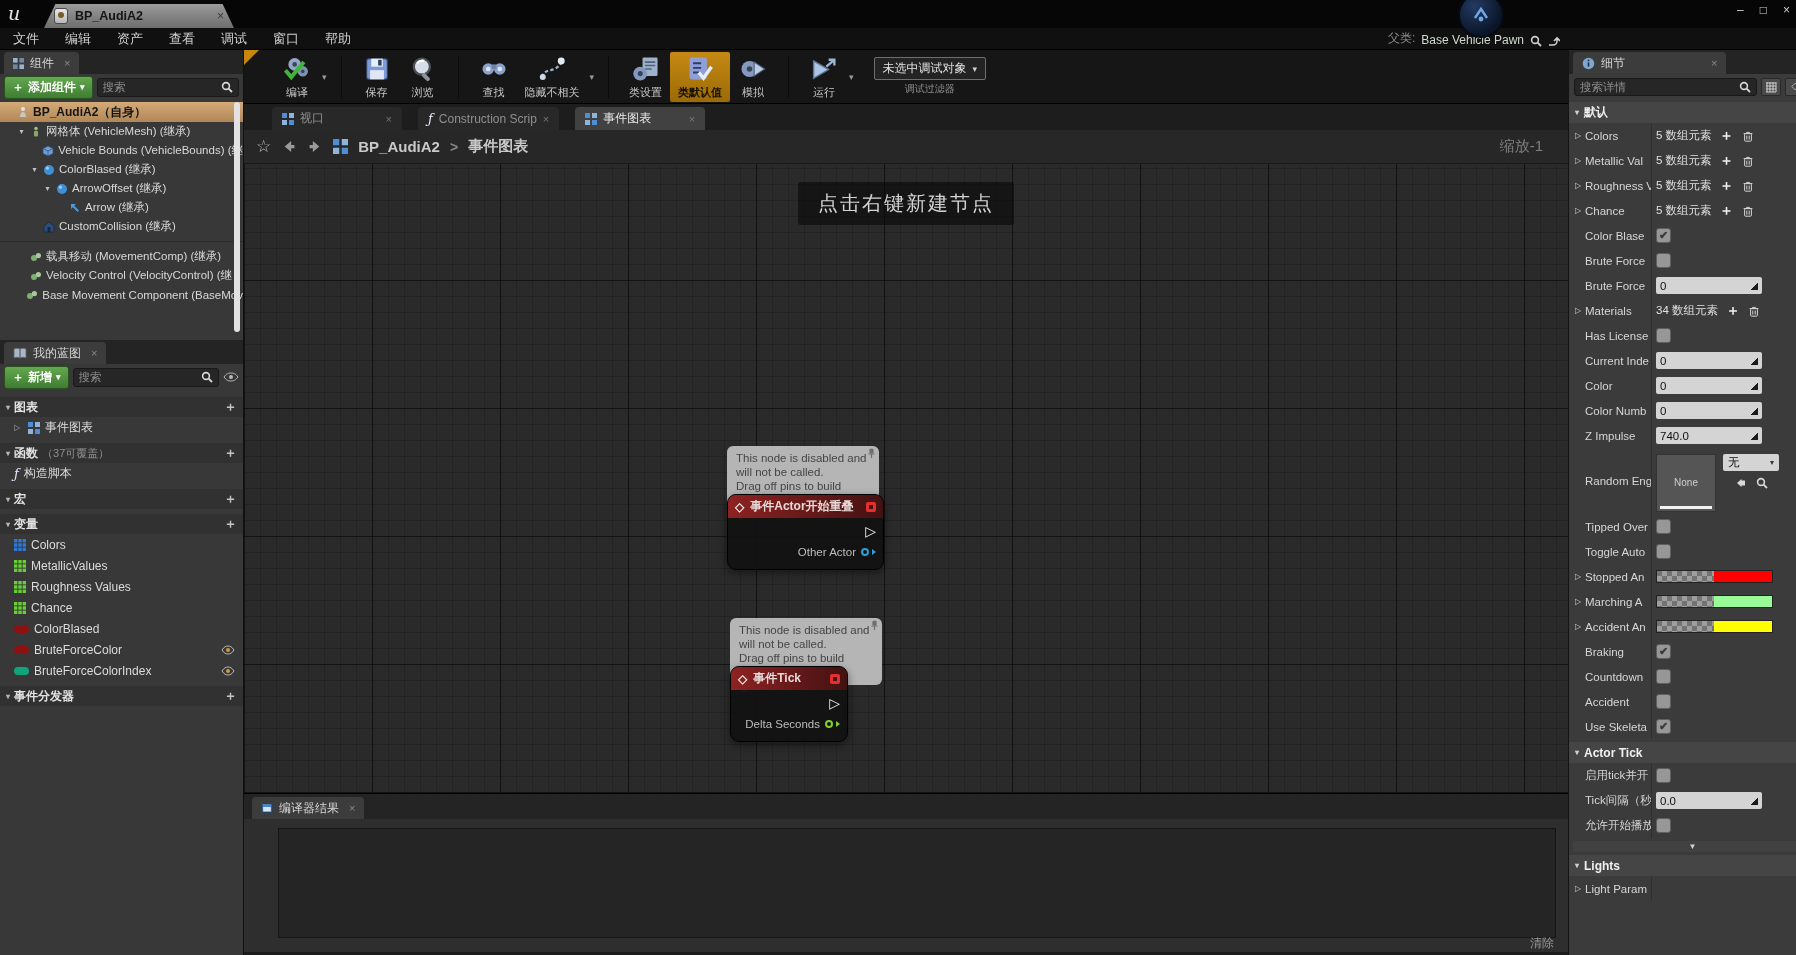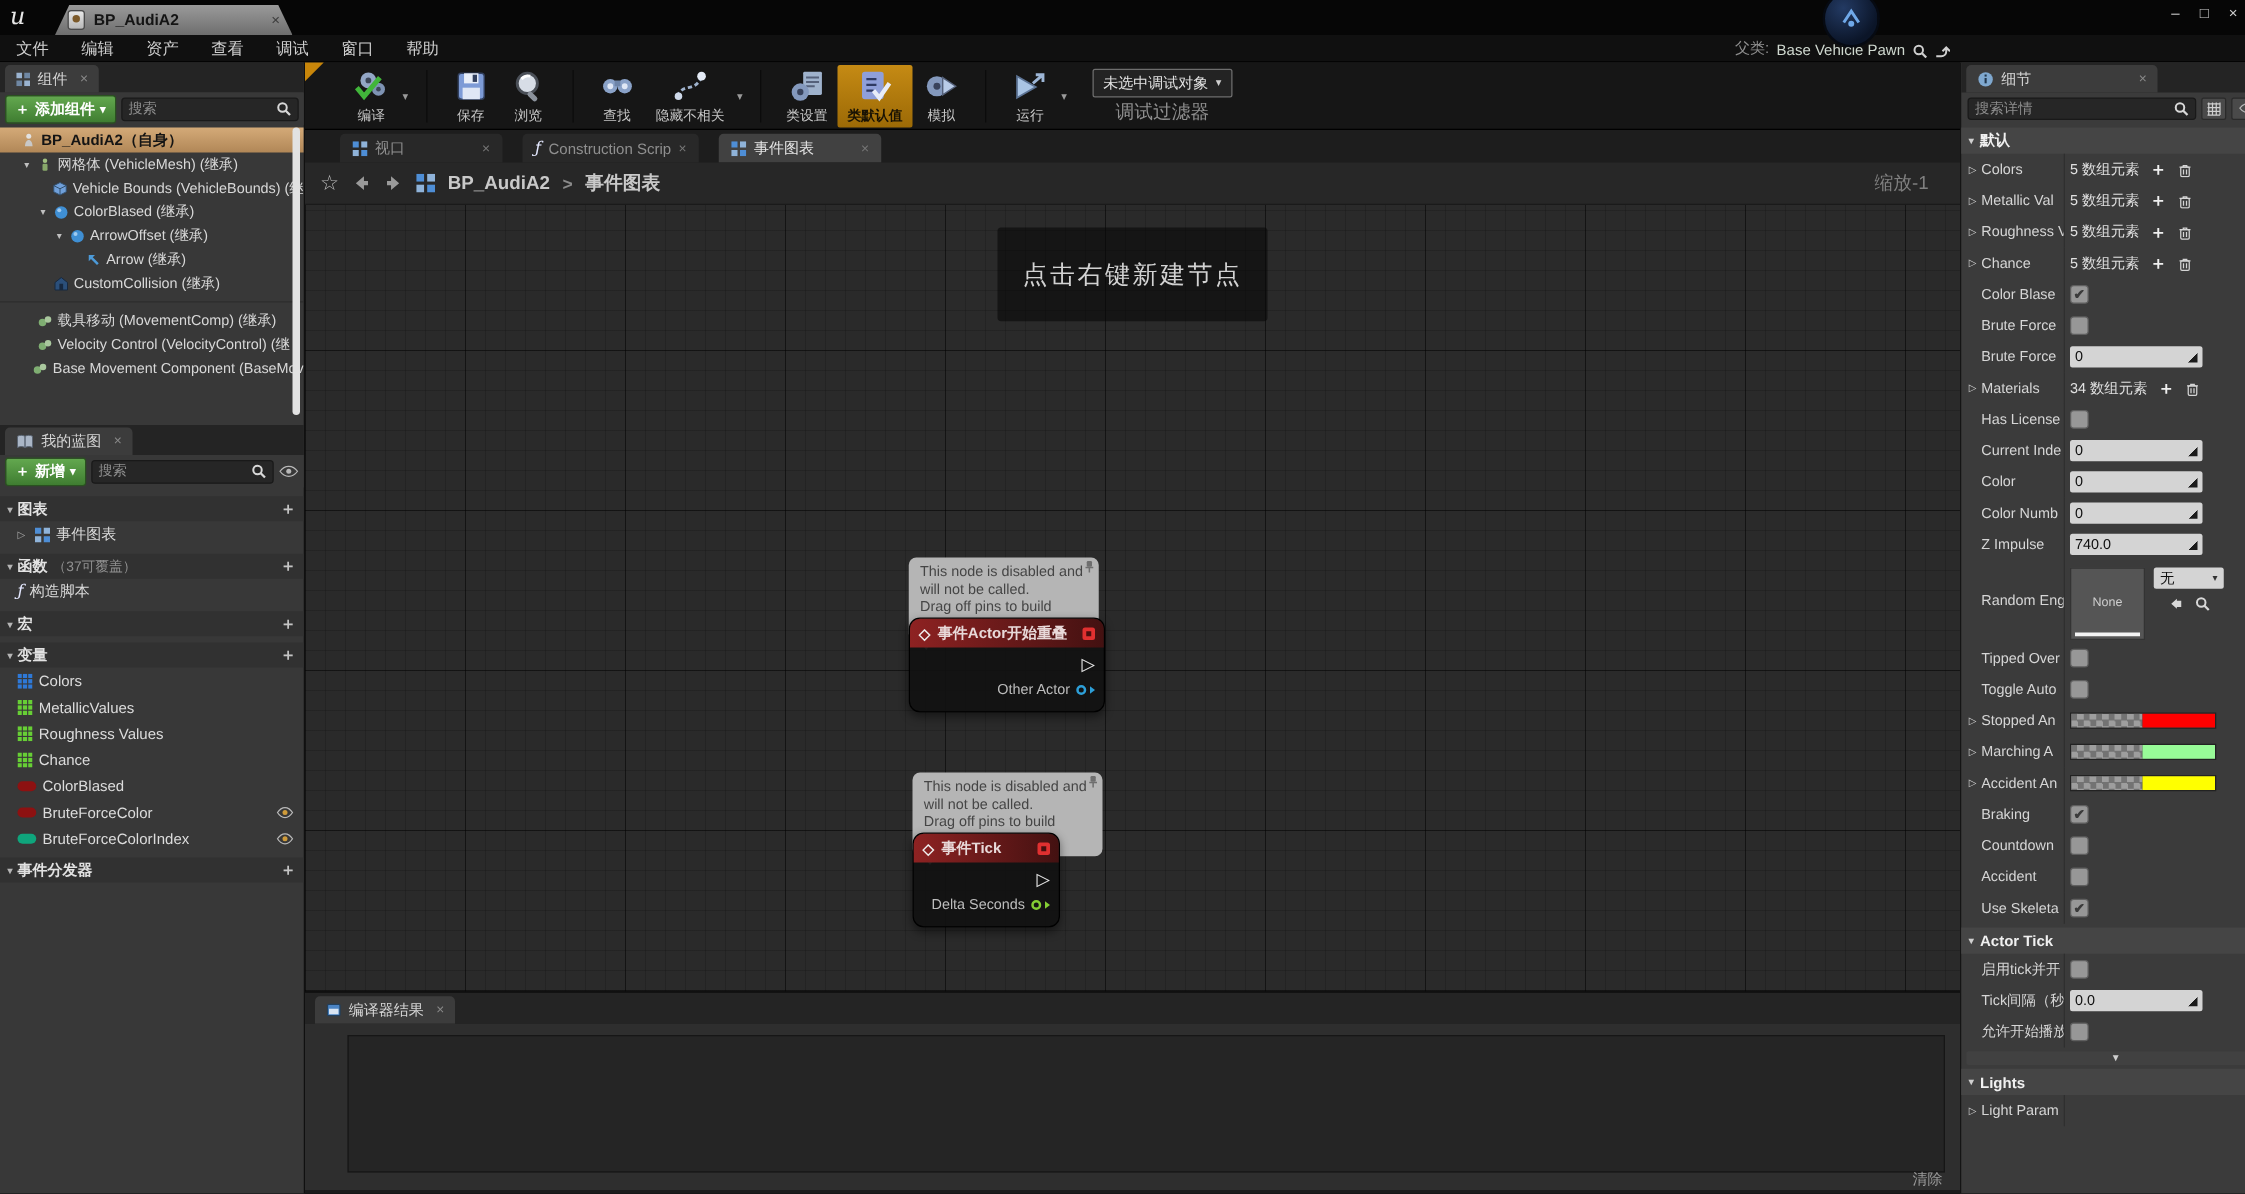--- a/index.html
+++ b/index.html
@@ -73,41 +73,41 @@
   .corner-tri { position:absolute; left:0; top:0; width:0; height:0; border-left:15px solid #c8860a; border-bottom:15px solid transparent; }
   .tb-btn { display:flex; flex-direction:column; align-items:center; gap:1px; padding:2px 8px; border-radius:2px; }
   .tb-btn .lbl { font-size:11px; color:#c6c6c6; white-space:nowrap; }
   .tb-btn.active { background:linear-gradient(180deg,#c58a14,#9c6a06); }
   .tb-btn.active .lbl { color:#181204; font-weight:bold; }
   .tb-caret { color:#9a9a9a; font-size:9px; margin:0 2px; align-self:center; }
   .tb-sep { width:1px; height:42px; background:#0b0b0b; margin:0 12px; }
   .debug-group { margin-left:18px; display:flex; flex-direction:column; align-items:center; gap:2px; }
   .debug-btn { display:flex; align-items:center; gap:6px; background:#232323; border:1px solid #6e6e6e; border-radius:2px; color:#e2e2e2; font-size:12px; padding:2px 8px; }
   .debug-btn .caret { font-size:9px; color:#cfcfcf; }
-  .debug-filter { color:#8f8f8f; font-size:15px; }
+  .debug-filter { color:#8f8f8f; font-size:10px; }
 
   
   .graph-tabs { display:flex; align-items:flex-end; height:26px; background:#1d1d1d; padding-left:28px; gap:16px; }
   .gtab { display:inline-flex; align-items:center; gap:6px; height:23px; padding:0 10px; background:#282828; color:#8f8f8f; font-size:12px; border-radius:4px 4px 0 0; min-width:130px; }
   .gtab .x { margin-left:auto; color:#777; font-size:11px; }
   .gtab.active { background:#414141; color:#e6e6e6; }
   .breadcrumb { position:relative; display:flex; align-items:center; height:34px; background:#272727; padding-left:12px; gap:10px; border-bottom:1px solid #1a1a1a; }
   .bc-star { color:#b9b9b9; font-size:17px; }
   .bc-title { color:#c9c9c9; font-size:15px; font-weight:bold; }
   .bc-sep { color:#8a8a8a; font-size:14px; font-weight:bold; }
   .zoom-label { position:absolute; right:25px; top:7px; color:#7f7f7f; font-size:15px; }
 
   
   .canvas { position:relative; height:629px; background:#2a2a2a; overflow:hidden;
     background-image:
       repeating-linear-gradient(0deg, rgba(0,0,0,0.45) 0 1px, transparent 1px 128px),
       repeating-linear-gradient(90deg, rgba(0,0,0,0.45) 0 1px, transparent 1px 128px),
       repeating-linear-gradient(0deg, rgba(0,0,0,0.16) 0 1px, transparent 1px 16px),
       repeating-linear-gradient(90deg, rgba(0,0,0,0.16) 0 1px, transparent 1px 16px); }
-  .hint-box { position:absolute; left:50%; transform:translateX(-50%); top:18px; background:rgba(8,8,8,0.62); color:#d2d2d2; font-size:20px; letter-spacing:2px; padding:24px 20px; border-radius:3px; white-space:nowrap; }
+  .hint-box { position:absolute; left:50%; transform:translateX(-50%); top:18px; background:rgba(8,8,8,0.62); color:#d2d2d2; font-size:20px; letter-spacing:2px; padding:8px 20px; border-radius:3px; white-space:nowrap; }
   .watermark { position:absolute; right:26px; bottom:104px; font-size:60px; font-weight:bold; color:rgba(255,255,255,0.07); letter-spacing:6px; }
   .bubble { position:absolute; background:#b5b5b5; border-radius:6px; padding:5px 8px 6px 9px; color:#454545; font-size:11.5px; line-height:14px; }
   .bubble .tail { position:absolute; left:8px; bottom:-7px; width:0; height:0; border-left:6px solid transparent; border-right:6px solid transparent; border-top:8px solid #b5b5b5; }
   .bubble .pin { position:absolute; right:3px; top:2px; }
   .gnode { position:absolute; background:rgba(17,17,17,0.92); border:1px solid #000; border-radius:9px; box-shadow:0 3px 8px rgba(0,0,0,0.45); }
   .gnode-title { display:flex; align-items:center; gap:6px; height:23px; padding:0 7px; border-radius:8px 8px 0 0;
     background:linear-gradient(90deg,#8e2222,#431111); color:#e8d9d9; font-weight:bold; font-size:12px; }
   .gnode-title .diamond { color:#f0f0f0; font-size:12px; }
   .gnode-title .disabled-sq { margin-left:auto; width:10px; height:10px; background:#e03030; border-radius:2px; display:flex; align-items:center; justify-content:center; }
   .gnode-title .disabled-sq i { width:4px; height:4px; background:#4a0e0e; display:block; }

